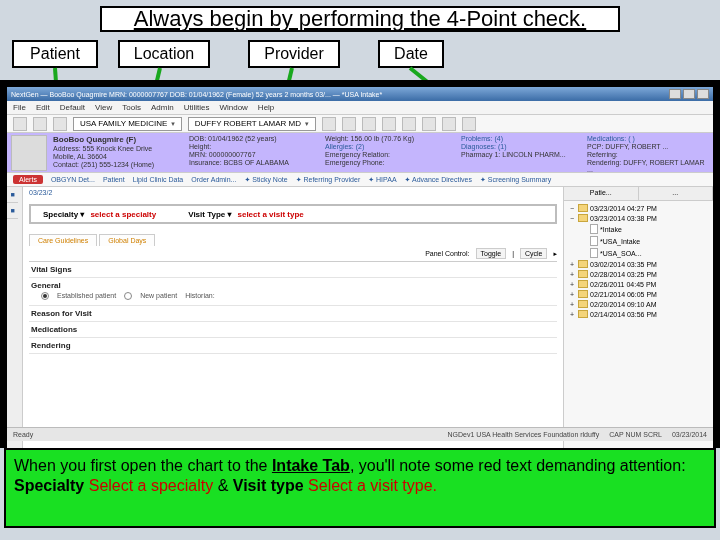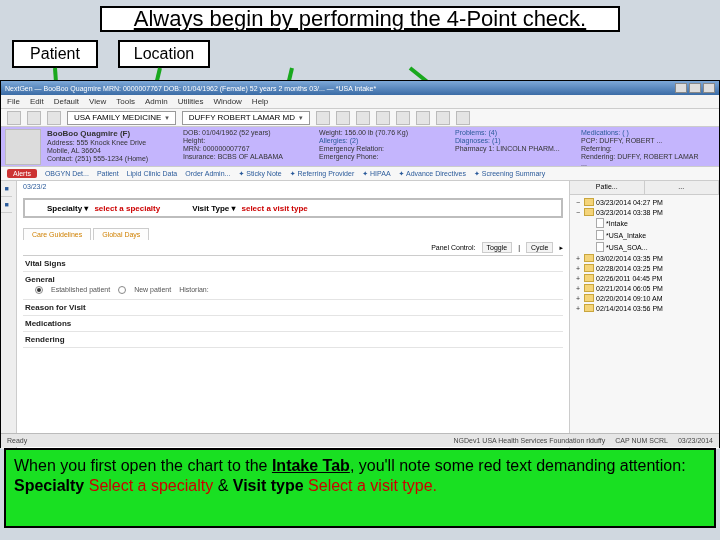--- a/index.html
+++ b/index.html
@@ -13,21 +13,21 @@
   .title-box u { text-decoration: underline; }
 
   
   .check-box { position: absolute; top: 40px; height: 28px; border: 2px solid #000; background: #fff; display: flex; align-items: center; justify-content: center; font-size: 16px; }
   #b1 { left: 12px; width: 86px; }
   #b2 { left: 118px; width: 92px; }
   #b3 { left: 248px; width: 92px; }
   #b4 { left: 378px; width: 66px; }
 
   
-  .app { position: absolute; left: 0; top: 80px; width: 720px; height: 368px; background: #fff; border: 1px solid #000000; font-size: 8px; }
+  .app { position: absolute; left: 0; top: 80px; width: 720px; height: 368px; background: #fff; border: 7px solid #000000; font-size: 8px; }
   .app-titlebar { height: 14px; background: linear-gradient(#7da8d8,#3b6ca6); color: #fff; display: flex; align-items: center; padding: 0 4px; font-size: 7px; }
   .app-titlebar .wctrls { margin-left: auto; display: flex; gap: 2px; }
   .app-titlebar .wbtn { width: 12px; height: 10px; background: #ddd; border: 1px solid #888; }
 
   .menubar { height: 14px; background: #f4f4f4; border-bottom: 1px solid #ccc; display: flex; align-items: center; gap: 10px; padding: 0 6px; font-size: 8px; color: #333; }
 
   .toolbar { height: 18px; background: #f7f7f7; border-bottom: 1px solid #ccc; display: flex; align-items: center; gap: 6px; padding: 0 6px; font-size: 8px; }
   .toolbar .tbicon { width: 14px; height: 14px; background: #e4e4e4; border: 1px solid #bbb; }
   .toolbar .sel { border: 1px solid #999; padding: 1px 6px; background: #fff; display: flex; align-items: center; gap: 4px; height: 14px; }
   .toolbar .sel .dd { font-size: 7px; color: #555; }
@@ -39,21 +39,21 @@
   .patientbar .lnk { color: #2a5a9a; }
 
   .linksbar { height: 14px; background: #f7f7f7; border-bottom: 1px solid #ccc; display: flex; align-items: center; gap: 8px; padding: 0 6px; font-size: 7px; color: #2a5a9a; }
   .linksbar .alerts { background: #c33; color: #fff; padding: 1px 6px; border-radius: 2px; font-size: 7px; }
 
   .workarea { display: flex; height: 268px; }
   .tabstrip { width: 16px; background: #eee; border-right: 1px solid #ccc; }
   .tabstrip .vtab { writing-mode: vertical-rl; text-orientation: mixed; font-size: 7px; padding: 4px 2px; border-bottom: 1px solid #ccc; color: #2a5a9a; }
 
   .center { flex: 1; background: #fff; display: flex; flex-direction: column; }
-  .specialtybar { height: 20px; border: 2px solid #bdbdbd; margin: 6px; display: flex; align-items: center; gap: 6px; padding: 0 22px; font-size: 8px; background: #fff; }
+  .specialtybar { height: 20px; border: 2px solid #bdbdbd; margin: 6px; display: flex; align-items: center; gap: 6px; padding: 0 12px; font-size: 8px; background: #fff; }
   .specialtybar .sl { font-weight: bold; }
   .specialtybar .red { color: #c00; font-weight: bold; }
 
   .subtabs { height: 16px; display: flex; align-items: flex-end; gap: 2px; margin: 0 6px; font-size: 7px; }
   .subtabs .st { border: 1px solid #ccc; border-bottom: none; padding: 2px 8px; color: #d08000; background: #fdfdfd; }
 
   .panelctl { height: 16px; margin: 0 6px; display: flex; justify-content: flex-end; align-items: center; gap: 6px; font-size: 7px; border-bottom: 1px solid #ccc; }
   .panelctl .pbtn { border: 1px solid #ccc; padding: 1px 4px; background: #f4f4f4; }
 
   .sections { flex: 1; margin: 0 6px; overflow: hidden; }
@@ -88,20 +88,22 @@
 </head>
 <body>
 
 <div class="slide">
   <div class="title-box">
       <u>Always begin by performing the 4-Point check.</u>
     </div>
 
   <div id="b1" class="check-box">Patient</div>
   <div id="b2" class="check-box">Location</div>
+  <div id="b3" class="check-box">Provider</div>
+  <div id="b4" class="check-box">Date</div>
 
   <svg class="arrow" style="left:0;top:0" width="720" height="540">
     <line x1="55" y1="68" x2="60" y2="140"></line>
       <polygon points="60,147 54,136 66,136"></polygon>
   </svg>
   <svg class="arrow" style="left:0;top:0" width="720" height="540">
     <line x1="160" y1="68" x2="150" y2="110"></line>
       <polygon points="148,116 144,104 156,106"></polygon>
   </svg>
   <svg class="arrow" style="left:0;top:0" width="720" height="540">

